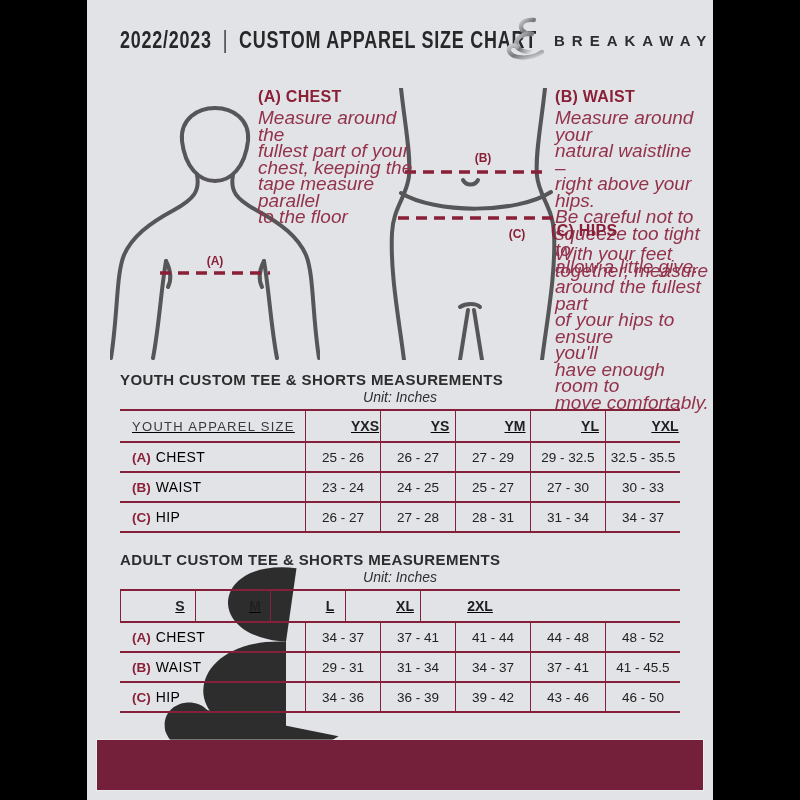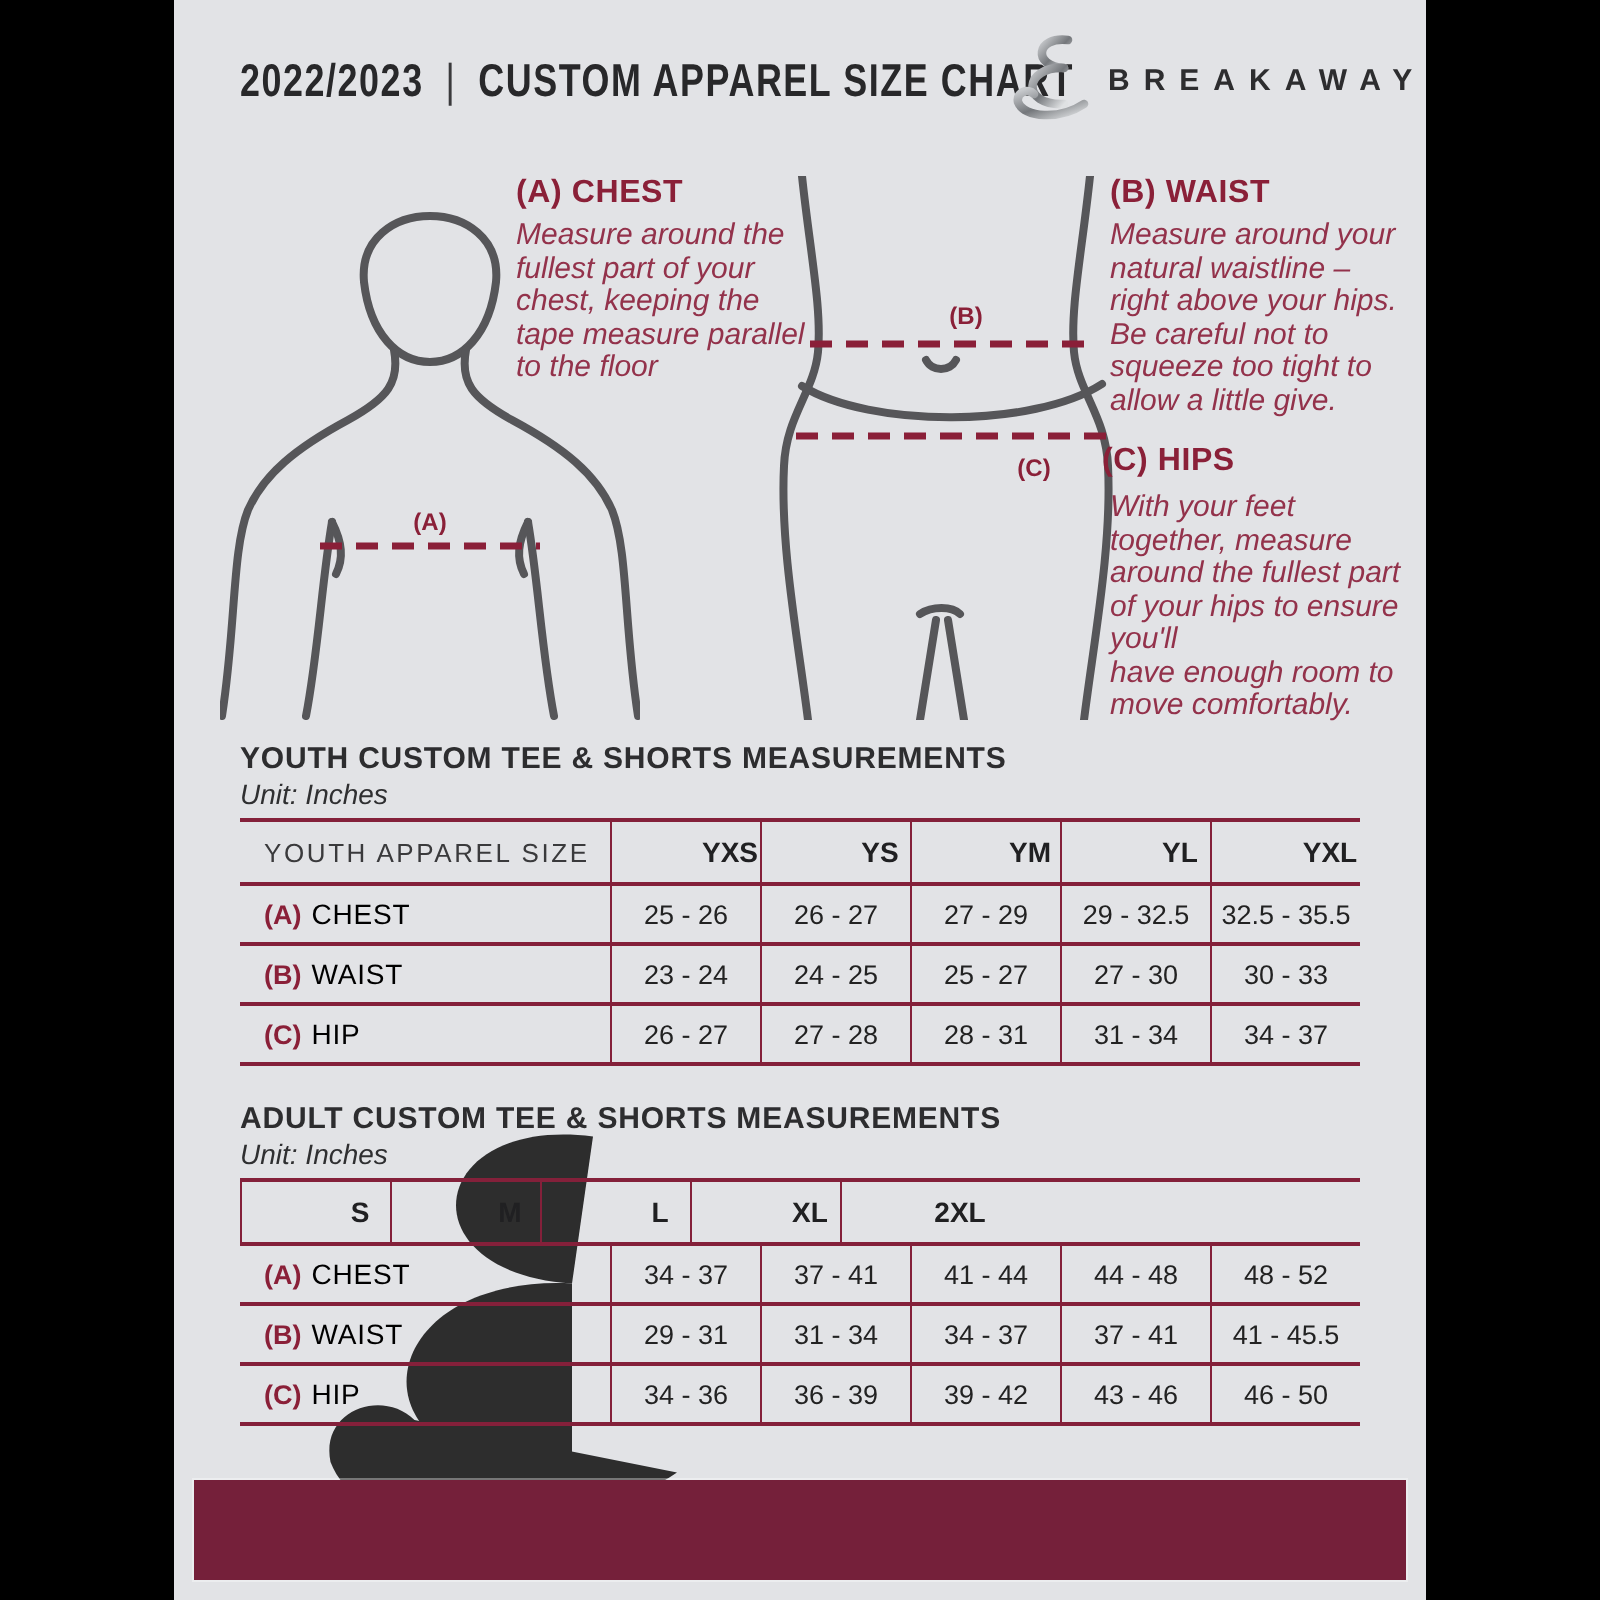--- a/index.html
+++ b/index.html
@@ -9,36 +9,36 @@
   .abs{position:absolute;}
 
   
   .header-line{left:33px;top:27px;white-space:nowrap;font-weight:700;font-size:23px;
     color:#28282a;transform:scaleX(0.78);transform-origin:left center;letter-spacing:1px;}
   .header-sep{font-weight:300;margin:0 14px;color:#3a3a3c;}
   .brand{left:467px;top:32px;font-size:15px;font-weight:700;letter-spacing:7px;color:#2d2d2f;}
 
   
   .guide-h{font-size:16px;font-weight:700;color:#8a2038;letter-spacing:.3px;}
-  .guide-b{font-size:15px;font-style:italic;color:#93324b;line-height:16.5px;white-space:pre-line;}
+  .guide-b{font-size:19px;font-style:italic;color:#93324b;line-height:16.5px;white-space:pre-line;}
 
   
   .fig path{fill:none;stroke:#565659;stroke-width:4;stroke-linecap:round;}
   .fig .dash{stroke:#8a1f38;stroke-width:3.4;stroke-dasharray:11 7;stroke-linecap:butt;}
   .fig text{font-family:"Liberation Sans",sans-serif;font-size:12px;font-weight:700;fill:#8a2038;}
 
   
   .sec-title{left:33px;width:560px;text-align:left;font-size:15px;font-weight:700;
     color:#2d2d2f;letter-spacing:.4px;}
-  .sec-unit{left:33px;width:560px;text-align:left;font-size:14px;font-style:italic;color:#2f2f31;}
+  .sec-unit{left:33px;width:560px;text-align:center;font-size:14px;font-style:italic;color:#2f2f31;}
 
   
   .size-table{left:33px;width:560px;border-bottom:2px solid #84203a;}
   .t-row{display:flex;border-top:2px solid #84203a;height:28px;}
-  .t-row.head{height:30px;}
+  .t-row.head{height:30px;text-decoration:underline;}
   .t-cell{border-left:1.5px solid #84203a;display:flex;align-items:center;justify-content:center;
     box-sizing:border-box;font-size:13.5px;color:#222;}
   .t-cell.first{border-left:none;width:185px;justify-content:flex-start;padding-left:12px;}
   .t-cell.val{width:75px;}
   .t-row.head .t-cell.first{font-size:13px;letter-spacing:1.3px;color:#3a3a3c;}
   .t-row.head .t-cell.val{font-weight:700;font-size:14px;color:#202022;padding-left:44px;}
   .row-prefix{color:#8a2038;font-weight:700;margin-right:5px;}
   .row-label{color:#000000;letter-spacing:.4px;font-size:14px;}
 
   

